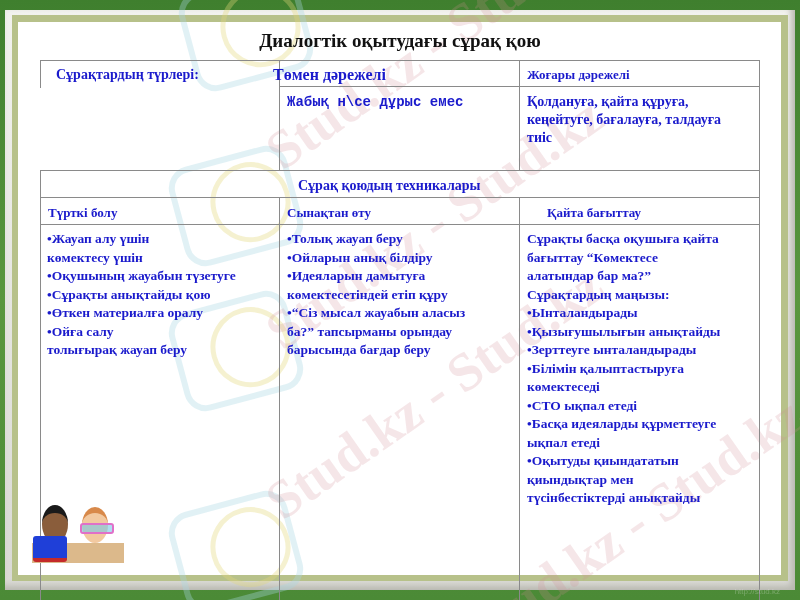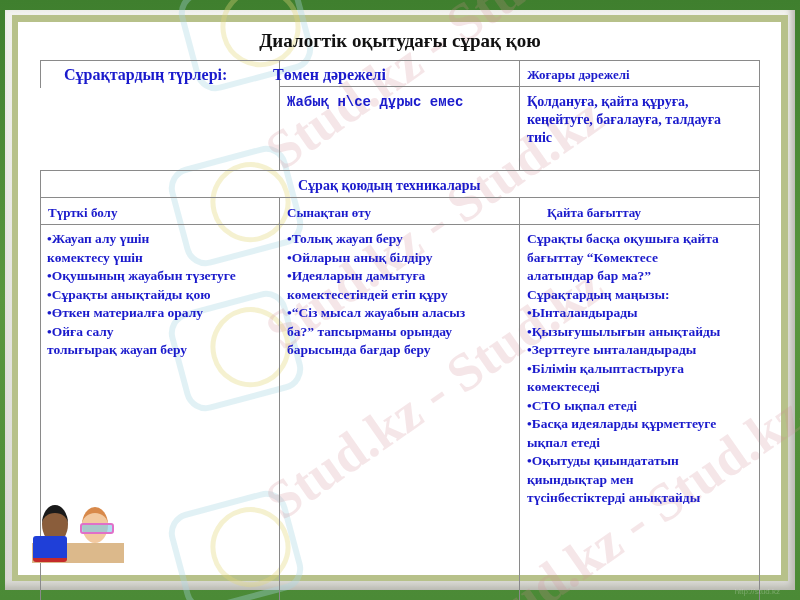--- a/index.html
+++ b/index.html
@@ -99,21 +99,21 @@
 
 <div class="slide-title">Диалогтік оқытудағы сұрақ қою</div>
 
 <div class="tbl-line" style="left:40px; top:60px; width:720px; height:1px;"></div>
 <div class="tbl-line" style="left:40px; top:60px; width:1px; height:28px;"></div>
 <div class="tbl-line" style="left:279px; top:60px; width:1px; height:111px;"></div>
 <div class="tbl-line" style="left:519px; top:60px; width:1px; height:111px;"></div>
 <div class="tbl-line" style="left:759px; top:60px; width:1px; height:540px;"></div>
 <div class="tbl-line" style="left:279px; top:86px; width:481px; height:1px;"></div>
 
-<div class="cell-text" style="left:64px; top:66px; font-size:16px;">Сұрақтардың түрлері:</div>
+<div class="cell-text" style="left:56px; top:66px; font-size:14px;">Сұрақтардың түрлері:</div>
 <div class="cell-text" style="left:273px; top:66px; font-size:16px;">Төмен дәрежелі</div>
 <div class="cell-text" style="left:527px; top:66px; font-size:13px;">Жоғары дәрежелі</div>
 <div class="cell-text" style="left:287px; top:93px;font-family:Liberation Mono, monospace;">Жабық н\се дұрыс емес</div>
 <div class="cell-text" style="left:527px; top:93px;">
   <span class="list-line">Қолдануға, қайта құруға,</span>
   <span class="list-line">кеңейтуге, бағалауға, талдауға</span>
   <span class="list-line">тиіс</span>
 </div>
 
 <div class="tbl-line" style="left:40px; top:170px; width:720px; height:1px;"></div>

